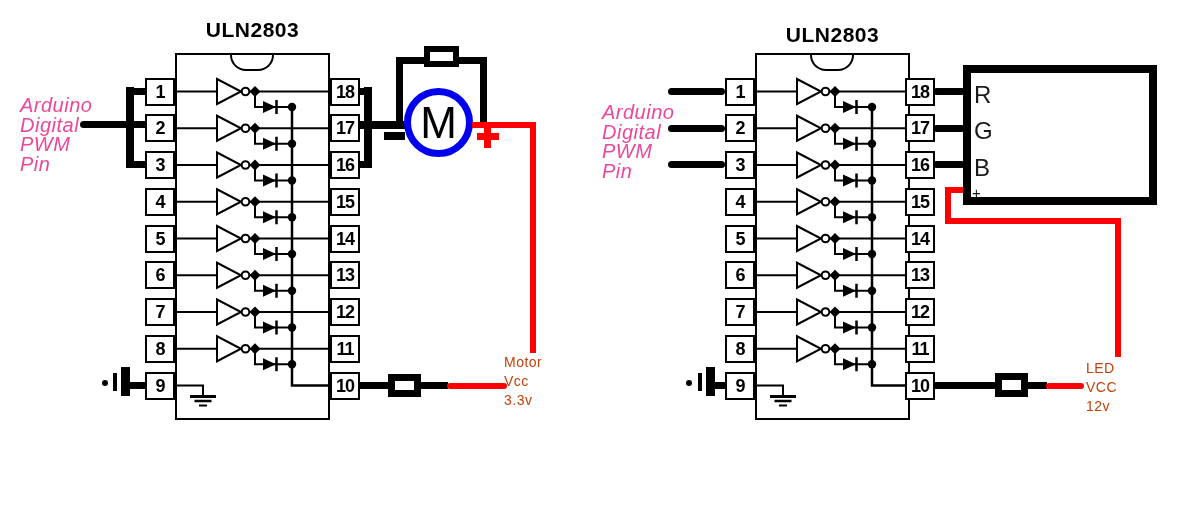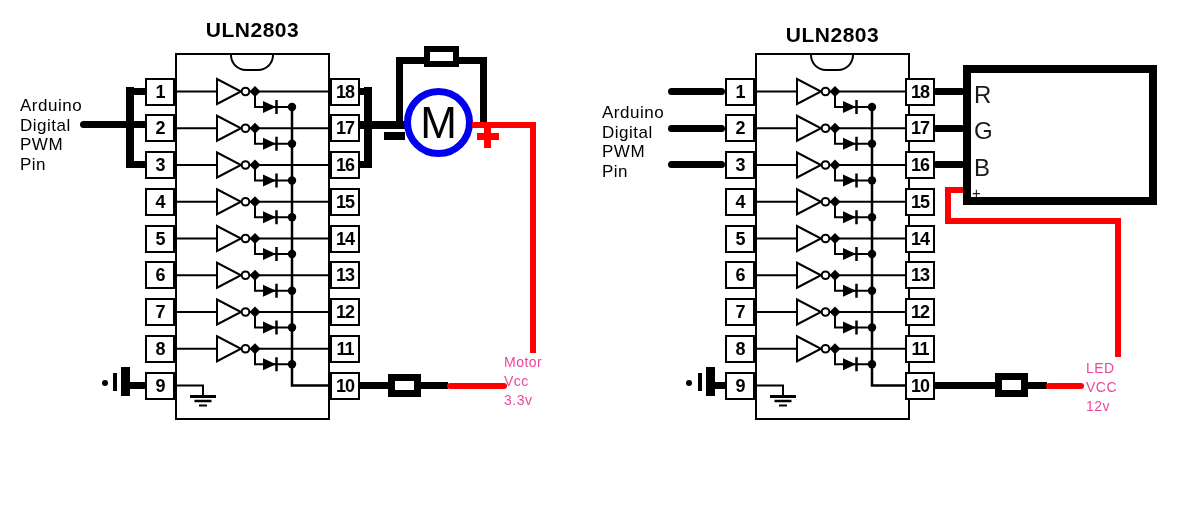--- a/index.html
+++ b/index.html
@@ -11,23 +11,23 @@
   .cap{border-radius:4px;}
   .ic-title{position:absolute;font-size:21px;font-weight:bold;color:#000;text-align:center;
             letter-spacing:.5px;}
   .ic-body{position:absolute;width:155px;height:367px;border:2px solid #000;background:#fff;
            box-sizing:border-box;}
   .notch{position:absolute;left:53px;top:0;width:44px;height:16px;background:#fff;
          border:2px solid #000;border-top:none;border-radius:0 0 24px 24px;box-sizing:border-box;}
   .pinbox{position:absolute;width:30px;height:28px;border:2px solid #000;background:#fff;
           box-sizing:border-box;display:flex;align-items:center;justify-content:center;
           font-size:18px;font-weight:bold;color:#000;letter-spacing:-1px;}
-  .lbl{position:absolute;font-size:17px;line-height:19.5px;color:#000000;white-space:pre-line;
-       letter-spacing:.5px;}
-  .supply{position:absolute;font-size:14px;line-height:19px;color:#ec4899;white-space:pre-line;
+  .lbl{position:absolute;font-size:20px;line-height:19.5px;color:#ec4899;white-space:pre-line;
+       letter-spacing:.5px;font-style:italic;}
+  .supply{position:absolute;font-size:14px;line-height:19px;color:#c2410c;white-space:pre-line;
           letter-spacing:.5px;}
   .compbox{position:absolute;background:#fff;border:7px solid #000;box-sizing:border-box;}
   .motor{position:absolute;left:404px;top:88px;width:69px;height:69px;border:7px solid #0000ee;
          border-radius:50%;background:#fff;box-sizing:border-box;display:flex;align-items:center;
          justify-content:center;}
   .motor-m{font-size:44px;color:#000;line-height:1;}
   .ledbox{position:absolute;left:963px;top:65px;width:194px;height:140px;border:8px solid #000;
           background:#fff;box-sizing:border-box;}
   .ledlbl{position:absolute;left:3px;color:#1a1a1a;font-size:24px;line-height:1;}
   .ledplus{position:absolute;left:1px;color:#1a1a1a;font-size:15px;line-height:1;}

